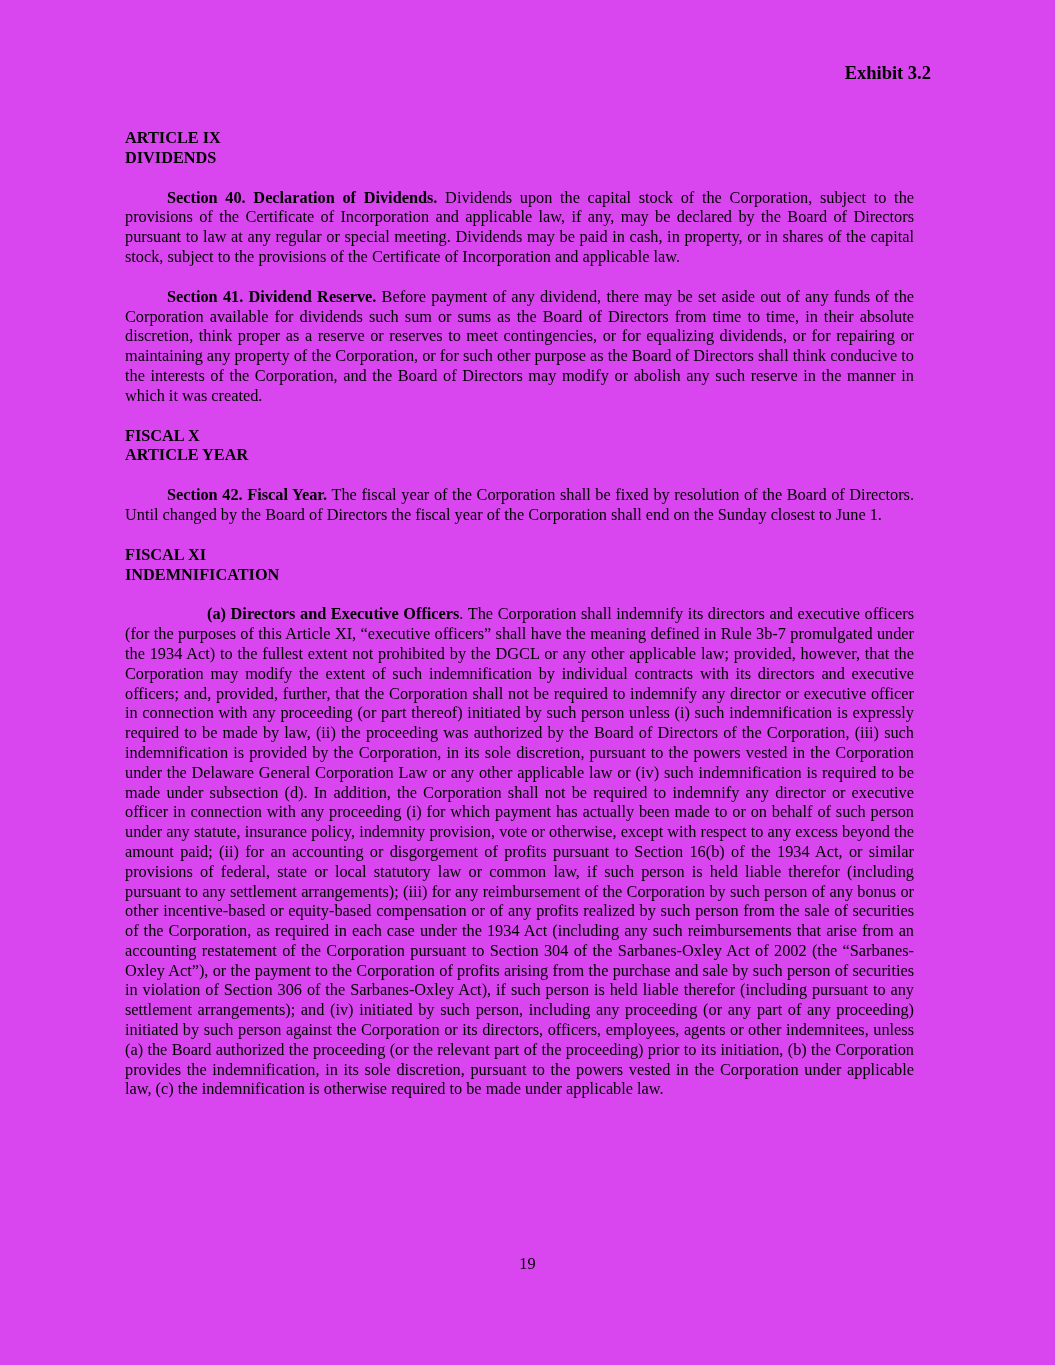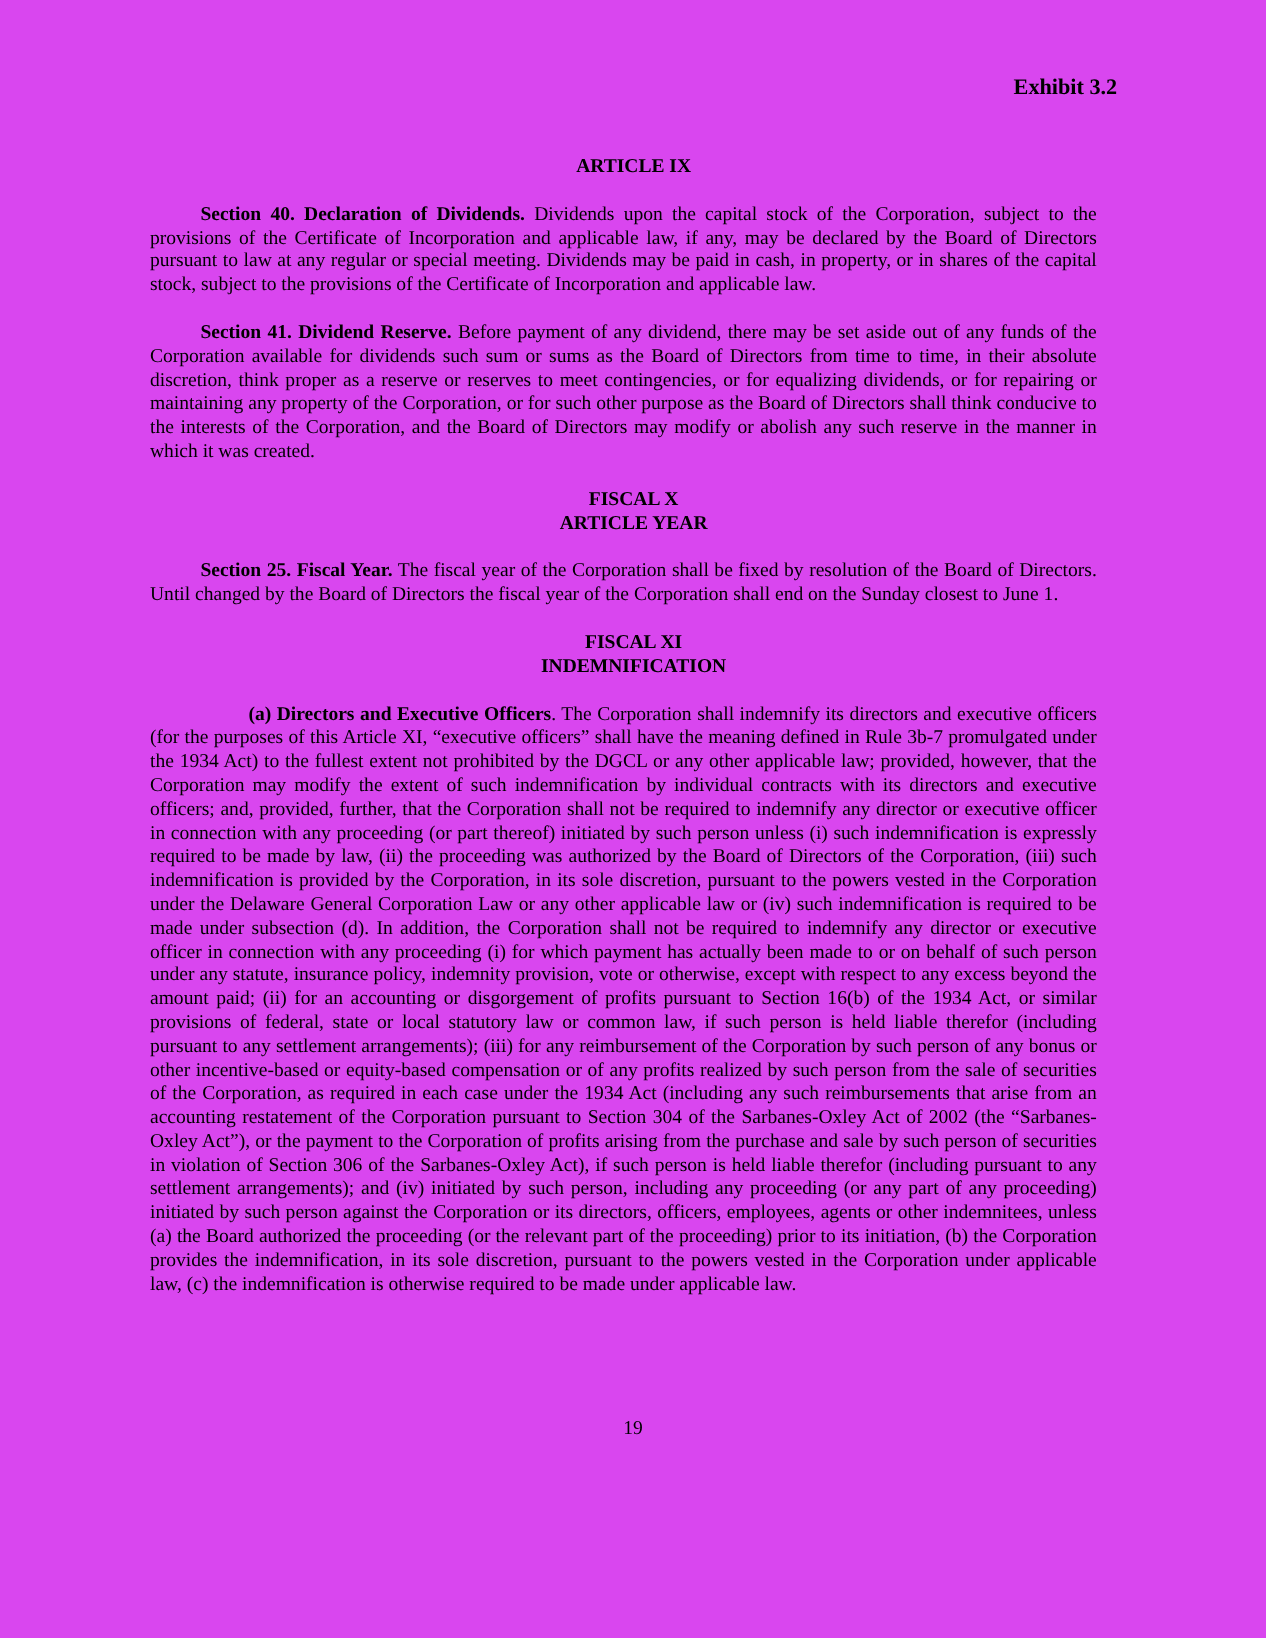--- a/index.html
+++ b/index.html
@@ -24,21 +24,21 @@
   }
   .exhibit {
     margin-top: 62px;
     text-align: right;
     font-weight: bold;
     font-size: 18.5px;
     line-height: 22px;
   }
   .article-heading {
     margin-top: 20px;
-    text-align: center;
+    text-align: left;
     font-weight: bold;
     font-size: 16.3px;
     line-height: 19.8px;
   }
   .article-heading.first {
     margin-top: 44px;
   }
   p.para {
     margin: 20px 17px 0 0;
     font-size: 16.3px;
@@ -52,48 +52,49 @@
   p.para.deep-indent {
     text-indent: 82px;
   }
   .lead {
     font-weight: bold;
   }
   .page-number {
     position: absolute;
     left: 0;
     width: 1055px;
-    top: 1180px;
+    top: 1254px;
     text-align: center;
     font-size: 16.3px;
     line-height: 19.8px;
   }
 </style>
 </head>
 <body>
 
 <div class="page">
   <div class="content">
 
     <div class="exhibit">Exhibit 3.2</div>
 
     <div class="article-heading first">
       <div>ARTICLE IX</div>
+      <div>DIVIDENDS</div>
     </div>
 
     <p class="para"><b class="lead">Section 40. Declaration of Dividends.</b><span> Dividends upon the capital stock of the Corporation, subject to the provisions of the Certificate of Incorporation and applicable law, if any, may be declared by the Board of Directors pursuant to law at any regular or special meeting. Dividends may be paid in cash, in property, or in shares of the capital stock, subject to the provisions of the Certificate of Incorporation and applicable law.</span></p>
 
     <p class="para"><b class="lead">Section 41. Dividend Reserve.</b><span> Before payment of any dividend, there may be set aside out of any funds of the Corporation available for dividends such sum or sums as the Board of Directors from time to time, in their absolute discretion, think proper as a reserve or reserves to meet contingencies, or for equalizing dividends, or for repairing or maintaining any property of the Corporation, or for such other purpose as the Board of Directors shall think conducive to the interests of the Corporation, and the Board of Directors may modify or abolish any such reserve in the manner in which it was created.</span></p>
 
     <div class="article-heading">
       <div>FISCAL X</div>
       <div>ARTICLE YEAR</div>
     </div>
 
-    <p class="para"><b class="lead">Section 25. Fiscal Year.</b><span> The fiscal year of the Corporation shall be fixed by resolution of the Board of Directors. Until changed by the Board of Directors the fiscal year of the Corporation shall end on the Sunday closest to June 1.</span></p>
+    <p class="para"><b class="lead">Section 42. Fiscal Year.</b><span> The fiscal year of the Corporation shall be fixed by resolution of the Board of Directors. Until changed by the Board of Directors the fiscal year of the Corporation shall end on the Sunday closest to June 1.</span></p>
 
     <div class="article-heading">
       <div>FISCAL XI</div>
       <div>INDEMNIFICATION</div>
     </div>
 
 
     <p class="para deep-indent"><b class="lead">(a) Directors and Executive Officers</b><span>. The Corporation shall indemnify its directors and executive officers (for the purposes of this Article XI, “executive officers” shall have the meaning defined in Rule 3b-7 promulgated under the 1934 Act) to the fullest extent not prohibited by the DGCL or any other applicable law; provided, however, that the Corporation may modify the extent of such indemnification by individual contracts with its directors and executive officers; and, provided, further, that the Corporation shall not be required to indemnify any director or executive officer in connection with any proceeding (or part thereof) initiated by such person unless (i) such indemnification is expressly required to be made by law, (ii) the proceeding was authorized by the Board of Directors of the Corporation, (iii) such indemnification is provided by the Corporation, in its sole discretion, pursuant to the powers vested in the Corporation under the Delaware General Corporation Law or any other applicable law or (iv) such indemnification is required to be made under subsection (d). In addition, the Corporation shall not be required to indemnify any director or executive officer in connection with any proceeding (i) for which payment has actually been made to or on behalf of such person under any statute, insurance policy, indemnity provision, vote or otherwise, except with respect to any excess beyond the amount paid; (ii) for an accounting or disgorgement of profits pursuant to Section 16(b) of the 1934 Act, or similar provisions of federal, state or local statutory law or common law, if such person is held liable therefor (including pursuant to any settlement arrangements); (iii) for any reimbursement of the Corporation by such person of any bonus or other incentive-based or equity-based compensation or of any profits realized by such person from the sale of securities of the Corporation, as required in each case under the 1934 Act (including any such reimbursements that arise from an accounting restatement of the Corporation pursuant to Section 304 of the Sarbanes-Oxley Act of 2002 (the “Sarbanes-Oxley Act”), or the payment to the Corporation of profits arising from the purchase and sale by such person of securities in violation of Section 306 of the Sarbanes-Oxley Act), if such person is held liable therefor (including pursuant to any settlement arrangements); and (iv) initiated by such person, including any proceeding (or any part of any proceeding) initiated by such person against the Corporation or its directors, officers, employees, agents or other indemnitees, unless (a) the Board authorized the proceeding (or the relevant part of the proceeding) prior to its initiation, (b) the Corporation provides the indemnification, in its sole discretion, pursuant to the powers vested in the Corporation under applicable law, (c) the indemnification is otherwise required to be made under applicable law.</span></p>
 
   </div>

